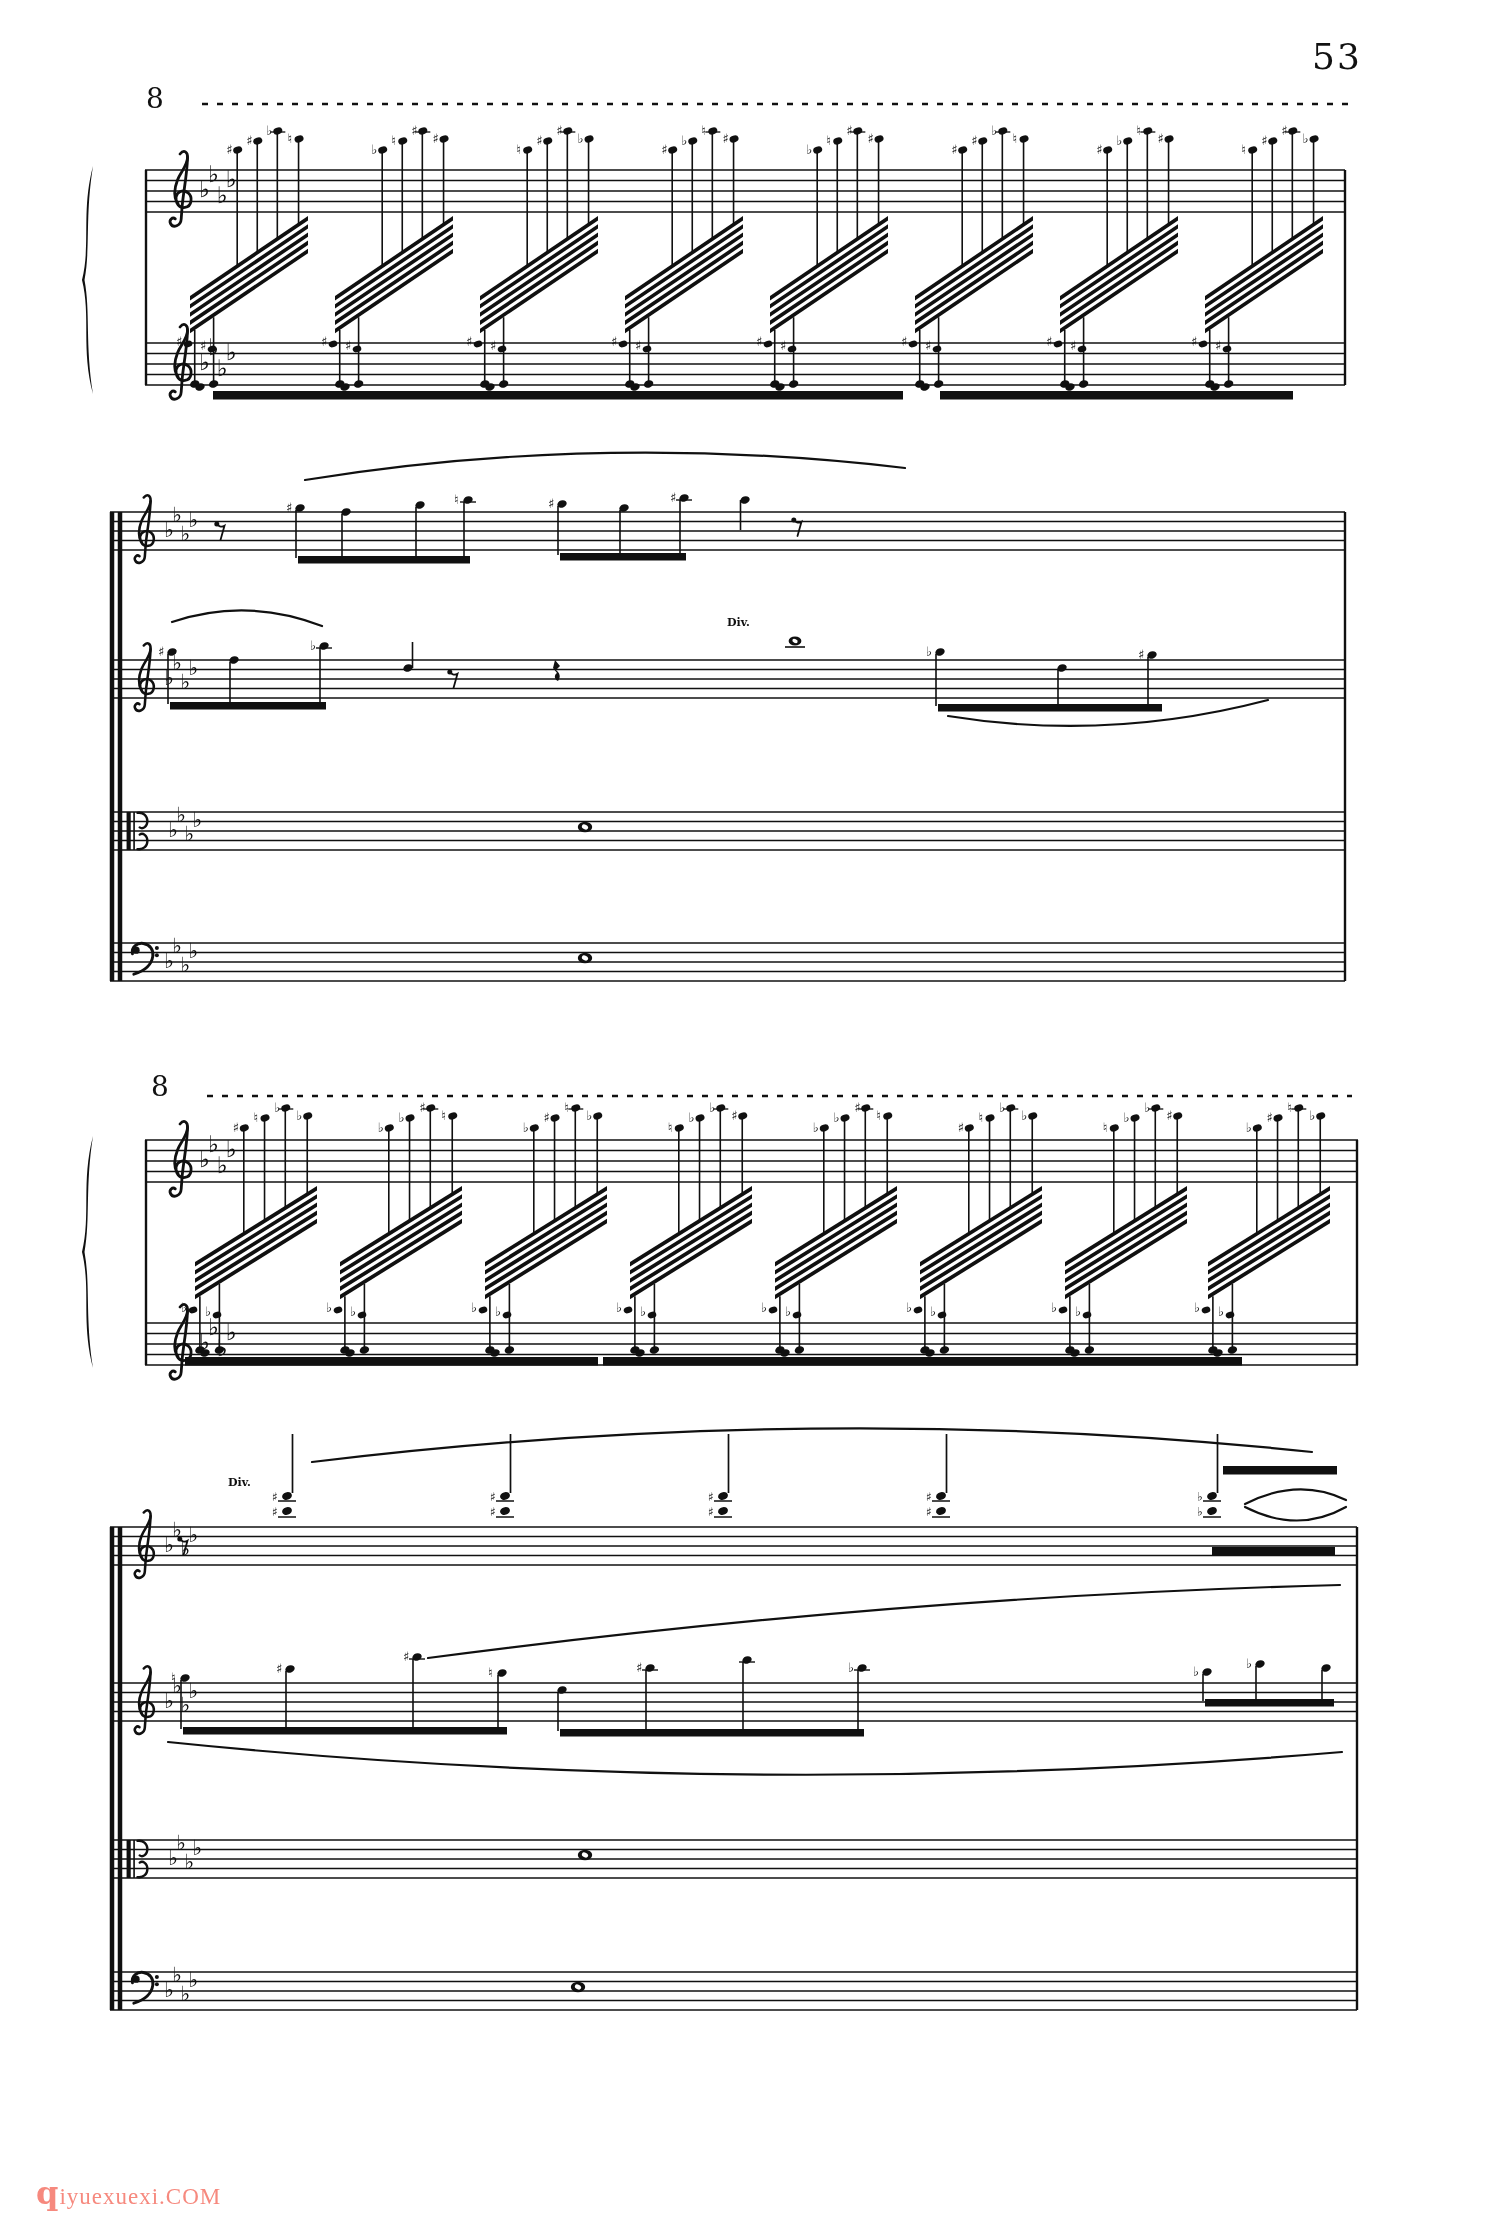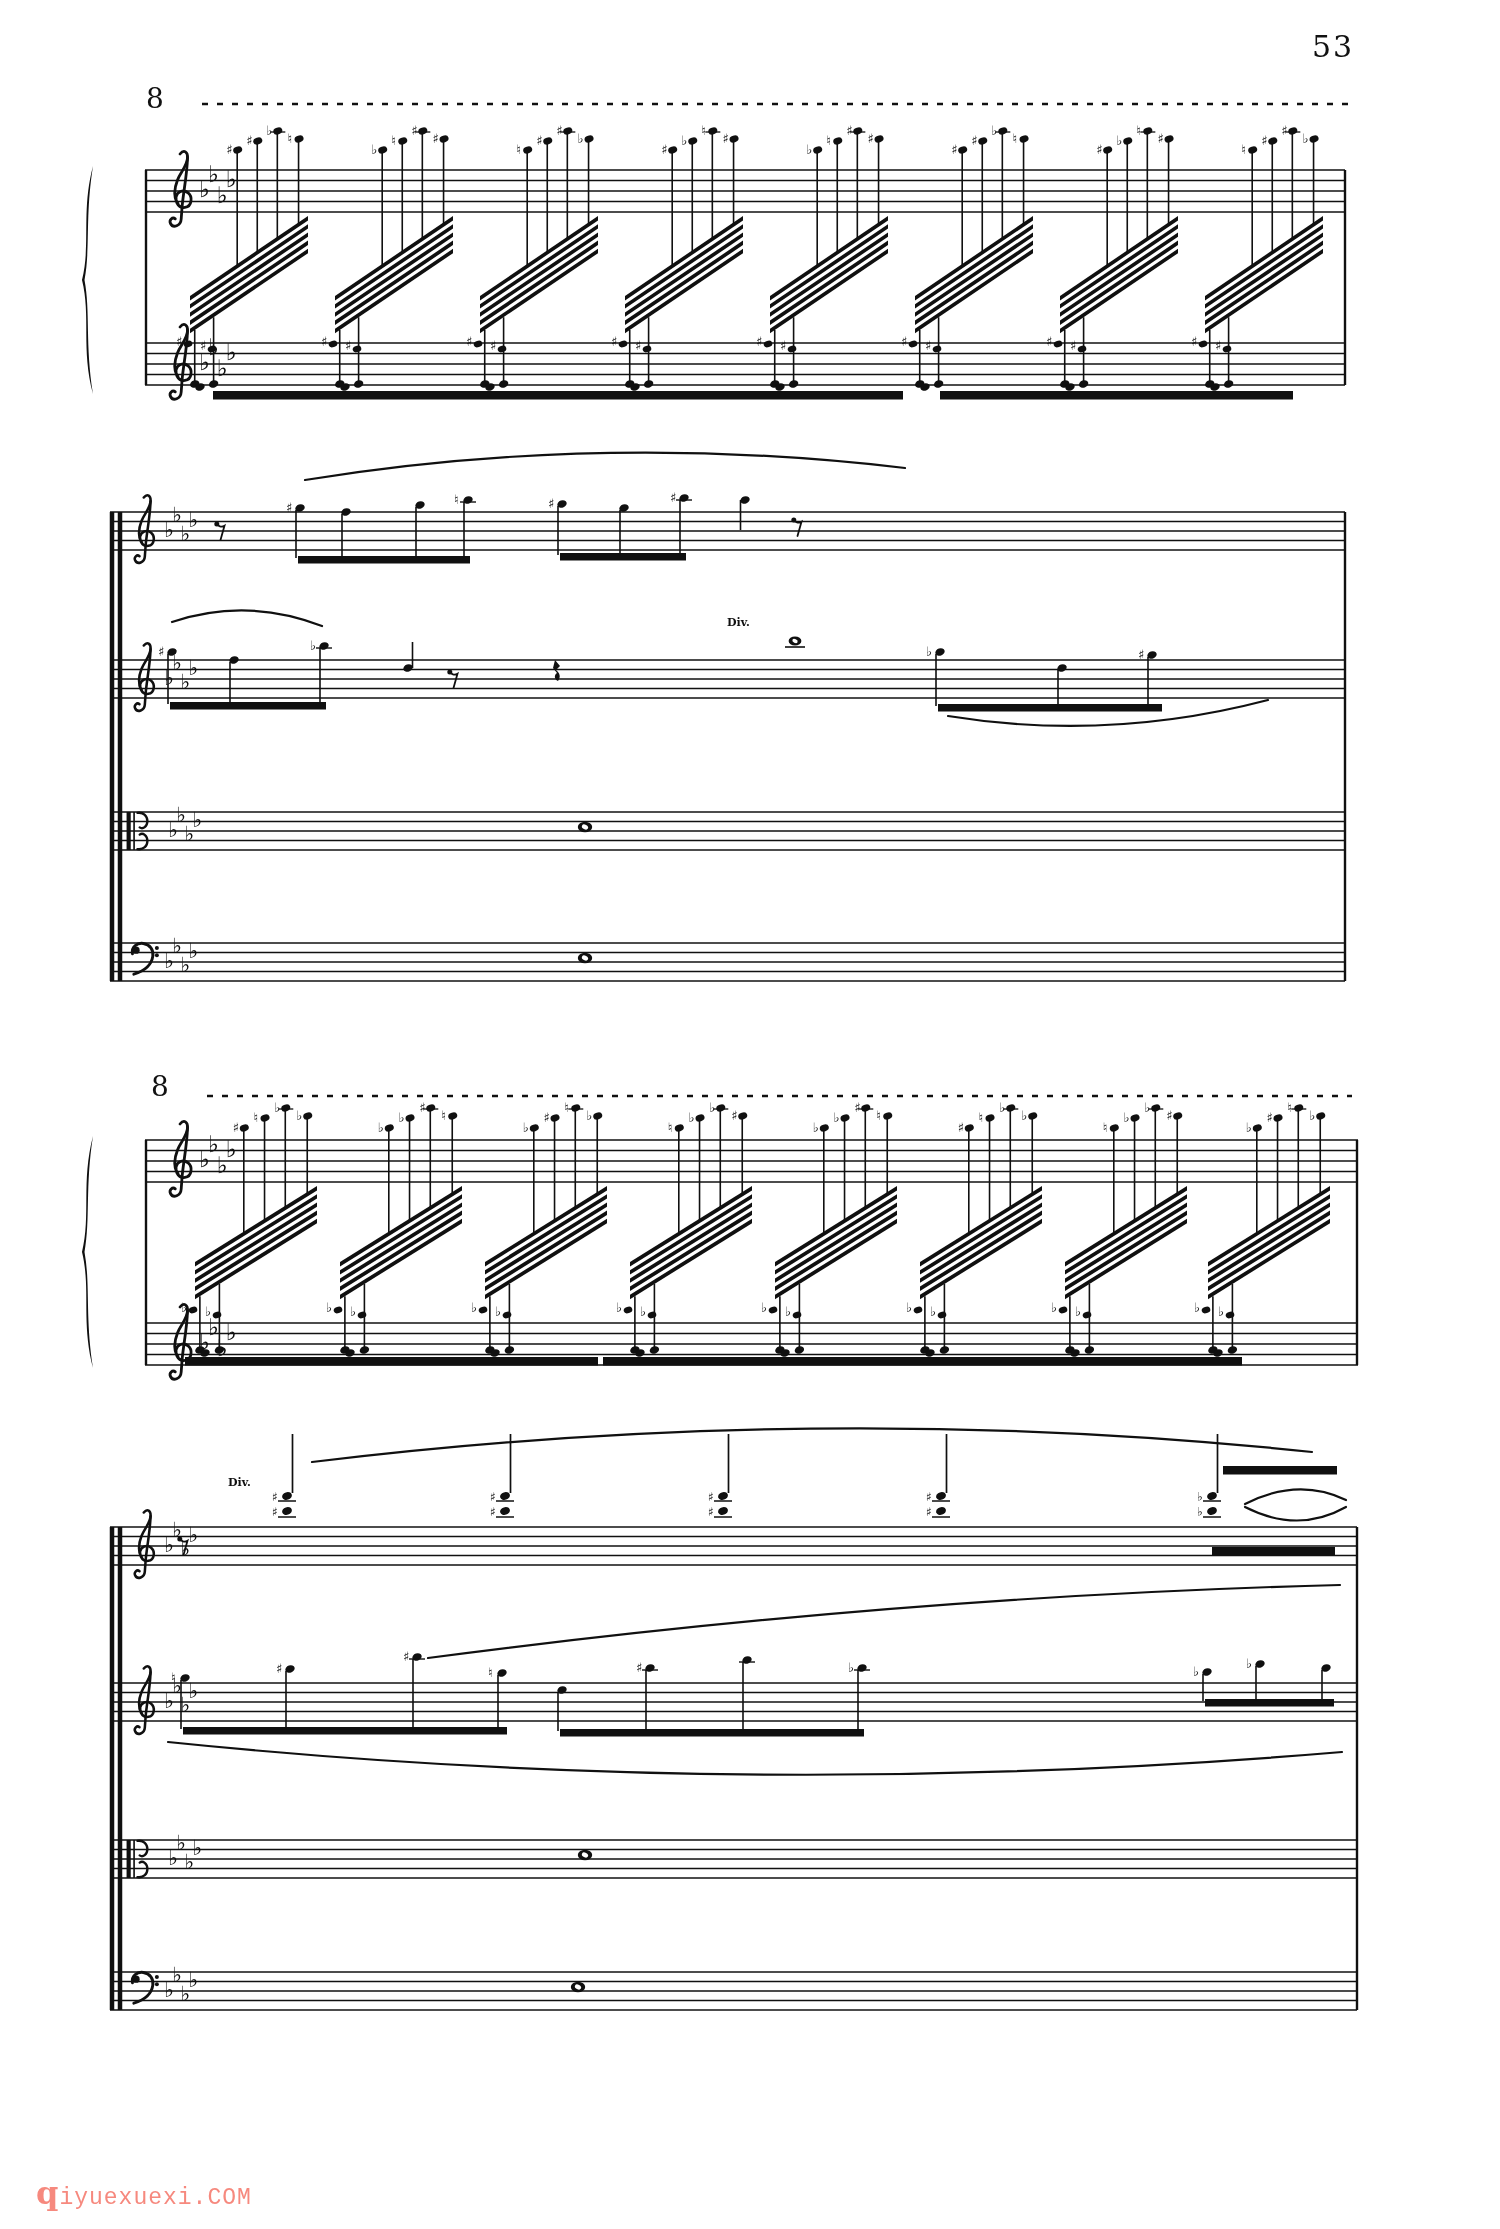--- a/index.html
+++ b/index.html
@@ -1,26 +1,26 @@
 <!DOCTYPE html>
 <html><head>
 <meta charset="utf-8">
 <style>
   html,body{margin:0;padding:0;background:#e8e8e8;}
   .page{position:relative;width:1500px;height:2229px;background:#ffffff;
         font-family:"DejaVu Serif", serif; color:#111; overflow:hidden; margin:0 auto;}
   .abs{position:absolute; white-space:nowrap;}
-  .pageno{left:1312px; top:29px; font-size:30px; letter-spacing:2px;}
+  .pageno{left:1312px; top:36px; font-size:36px; letter-spacing:2px;}
   .ottava{font-size:28px;}
   .ott1{left:146px; top:82px;}
   .ott2{left:151px; top:1070px;}
   .divlbl{font-size:11px; font-weight:bold;}
   .div1{left:727px; top:616px;}
   .div2{left:228px; top:1476px;}
-  .watermark{left:36px; top:2174px; font-family:Liberation Mono, monospace;
+  .watermark{left:36px; top:2174px; font-family:Liberation Serif, serif;
              font-size:23px; letter-spacing:1px;}
   .watermark::first-letter{font-family:"DejaVu Serif", serif; font-weight:700; font-size:32px;}
   svg#score{position:absolute; left:0; top:0;}
 </style>
 </head>
 <body>
 
 <div class="page">
   <div class="abs pageno">53</div>
   <div class="abs ottava ott1">8</div>

